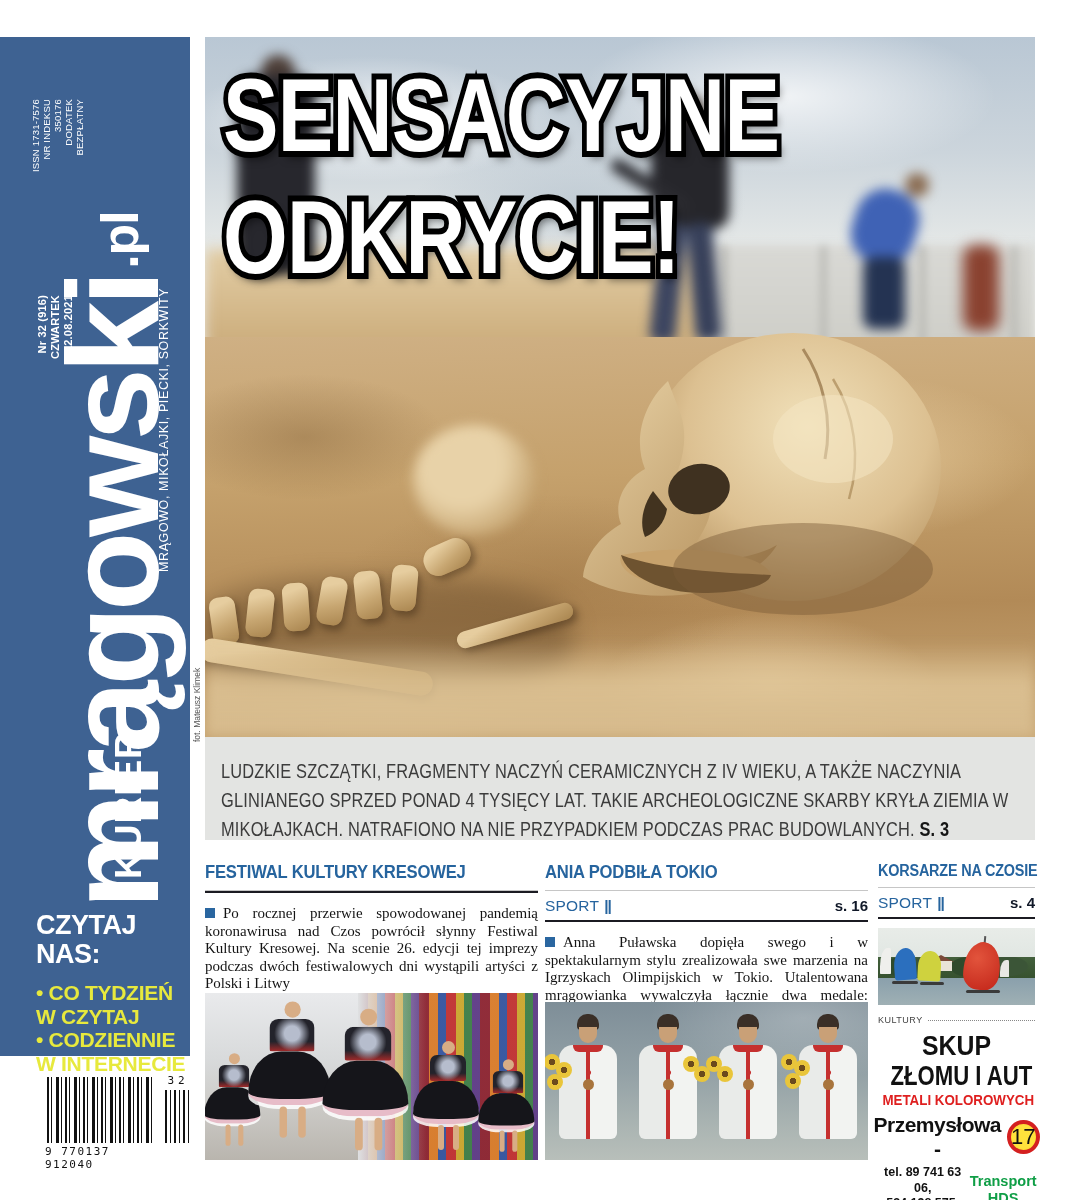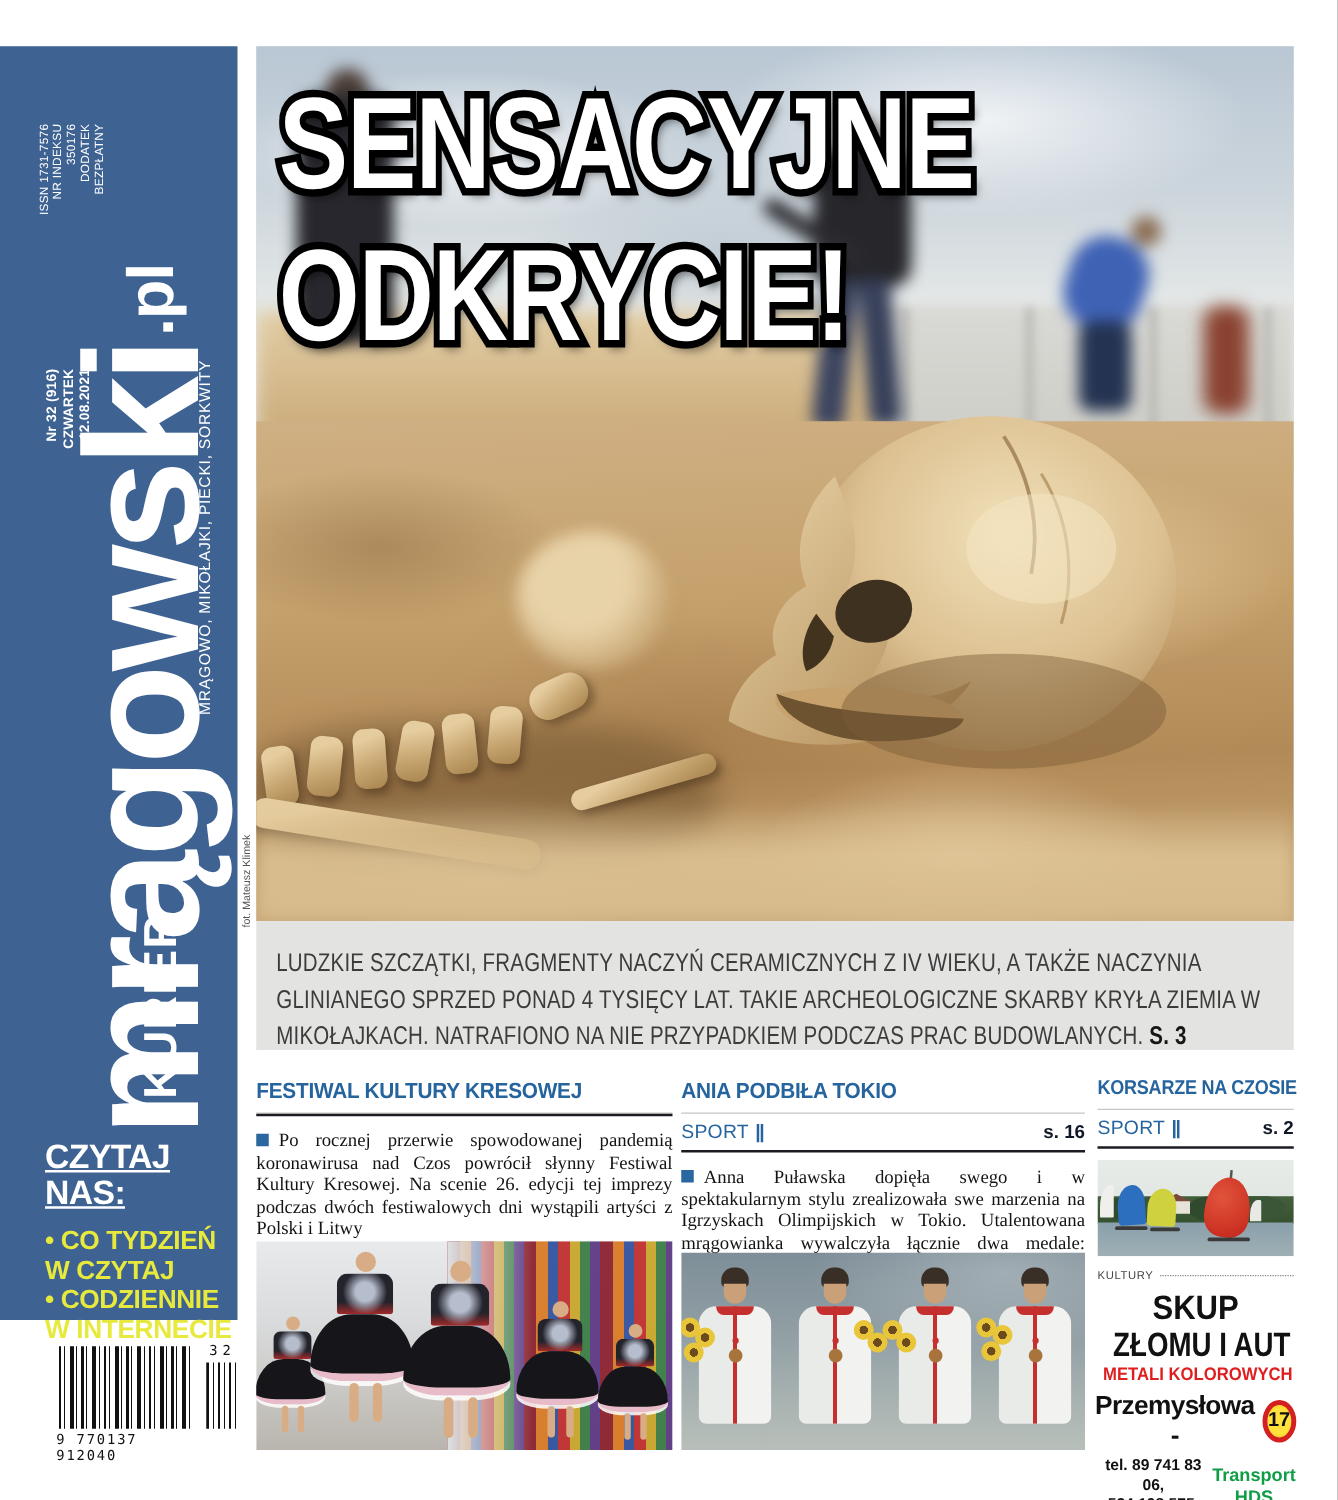--- a/index.html
+++ b/index.html
@@ -11,21 +11,21 @@
   .vtext{position:absolute;white-space:nowrap;transform:rotate(-90deg);transform-origin:0 0;color:#fff;}
   .vblock{position:absolute;transform:rotate(-90deg);transform-origin:0 0;color:#fff;}
   .vblock span{display:block;text-align:right;}
   .issue-info{font-size:9.5px;line-height:11px;letter-spacing:.2px;}
   .issue-no{font-size:11px;line-height:13px;font-weight:700;letter-spacing:.2px;}
   .masthead-word{font-size:130px;font-weight:700;letter-spacing:-5px;line-height:150px;}
   .masthead-word .tld{font-size:52px;letter-spacing:-1px;position:relative;top:-0.38em;margin-left:6px;}
   .kurier{font-size:37px;font-weight:700;letter-spacing:1px;line-height:46px;}
   .regions{font-size:12.5px;letter-spacing:.6px;line-height:15px;}
   .readus{position:absolute;left:36px;top:874px;color:#fff;}
-  .readus-title{font-size:27px;font-weight:700;line-height:29px;letter-spacing:-.5px;text-decoration:underline;}
+  .readus-title{font-size:27px;font-weight:700;line-height:29px;letter-spacing:-.5px;}
   .readus-list{margin-top:12px;color:#e7e93d;font-weight:700;font-size:21px;line-height:23.5px;letter-spacing:-.3px;}
 
   
   .barcode{position:absolute;left:45px;top:1072px;width:150px;height:90px;background:#fff;}
   .bc-main{position:absolute;left:2px;top:5px;width:106px;height:66px;
     background:repeating-linear-gradient(90deg,#111 0 2px,#fff 2px 4px,#111 4px 5px,#fff 5px 9px,#111 9px 12px,#fff 12px 14px,#111 14px 15px,#fff 15px 18px);}
   .bc-digits{position:absolute;left:0;top:73px;width:116px;font-size:11px;letter-spacing:1.5px;color:#111;font-family:"DejaVu Sans Mono",monospace;}
   .bc-addon{position:absolute;left:120px;top:18px;width:26px;height:53px;
     background:repeating-linear-gradient(90deg,#111 0 2px,#fff 2px 5px,#111 5px 6px,#fff 6px 9px);}
   .bc-addon-digits{position:absolute;left:120px;top:2px;width:26px;text-align:center;font-size:11px;letter-spacing:4px;color:#111;font-family:"DejaVu Sans Mono",monospace;}
@@ -159,21 +159,21 @@
   .rek-label{font-size:9px;letter-spacing:.5px;color:#444;}
   .rek-line{flex:1;border-bottom:1px dotted #888;margin-left:5px;height:1px;}
   .ad{position:absolute;left:876px;top:1032px;width:161px;text-align:center;color:#111;}
   .ad-l1{font-size:27px;font-weight:700;letter-spacing:0;line-height:29px;transform:scaleX(.92);transform-origin:50% 0;}
   .ad-l2{font-size:27px;font-weight:700;line-height:30px;transform:scaleX(.82);transform-origin:50% 0;white-space:nowrap;}
   .ad-l3{font-size:14.5px;font-weight:700;color:#df1f1f;margin-top:1px;transform:scaleX(.92);transform-origin:50% 0;white-space:nowrap;}
   .ad-street{display:flex;align-items:center;justify-content:center;gap:6px;margin-top:5px;}
   .ad-street-name{font-size:21px;font-weight:700;letter-spacing:-.5px;}
   .sign17{display:inline-flex;align-items:center;justify-content:center;width:26px;height:26px;border-radius:50%;
     border:4px solid #d42020;background:radial-gradient(circle,#ffe23c 0 62%,#f2c21e 100%);
-    font-size:16px;font-weight:700;color:#111;}
+    font-size:22px;font-weight:400;color:#111;}
   .ad-mid{display:flex;margin-top:4px;align-items:flex-start;}
   .ad-phones{font-size:12.5px;font-weight:700;line-height:15.5px;width:58%;}
   .ad-transport{width:42%;font-size:14.5px;font-weight:700;color:#0f9e46;line-height:17px;padding-top:8px;}
 </style>
 </head>
 <body>
 
 <div class="page">
 
   <div class="sidebar">
@@ -434,21 +434,21 @@
           </div>
       </div>
     </div>
   </div>
 
   <div class="col" style="left:878px;width:157px;height:312px;">
     <span class="col-title" style="font-size:16px;transform:scaleX(.9);">KORSARZE NA CZOSIE</span>
     <hr class="rule-light">
     <div class="kicker-row">
       <span class="kicker"><span>SPORT</span><span class="bars">||</span></span>
-      <span class="page-ref">s. 2</span>
+      <span class="page-ref">s. 4</span>
     </div>
     <hr class="rule-dark">
     <div class="col-photo" style="left:0;top:68px;width:157px;height:77px;">
       <div class="sail-sky"></div>
       <div class="sail-trees"></div>
       <div class="sail-roof"></div>
         <div class="sail-house"></div>
       <div class="sail-water"></div>
       <div class="sail" style="left:2px;top:20px;width:11px;height:26px;background:#efefec;border-radius:70% 10% 5% 5%;"></div>
       <div class="sail" style="left:16px;top:20px;width:22px;height:32px;background:#2b6fbe;border-radius:60% 45% 12% 12%;transform:rotate(-4deg);"></div>
@@ -467,21 +467,21 @@
     <div class="ad" style="left:-2px;top:172px;">
       <div class="ad-l1">SKUP</div>
       <div class="ad-l2">ZŁOMU I AUT</div>
       <div class="ad-l3">METALI KOLOROWYCH</div>
       <div class="ad-street">
         <span class="ad-street-name">Przemysłowa -</span>
         <span class="sign17">17</span>
       </div>
       <div class="ad-mid">
         <div class="ad-phones">
-          <div>tel. 89 741 83 06,</div>
+          <div>tel. 89 741 63 06,</div>
           <div>534 198 575,</div>
 
         </div>
         <div class="ad-transport">
           <div>Transport</div>
           <div>HDS</div>
         </div>
       </div>
 
     </div>

